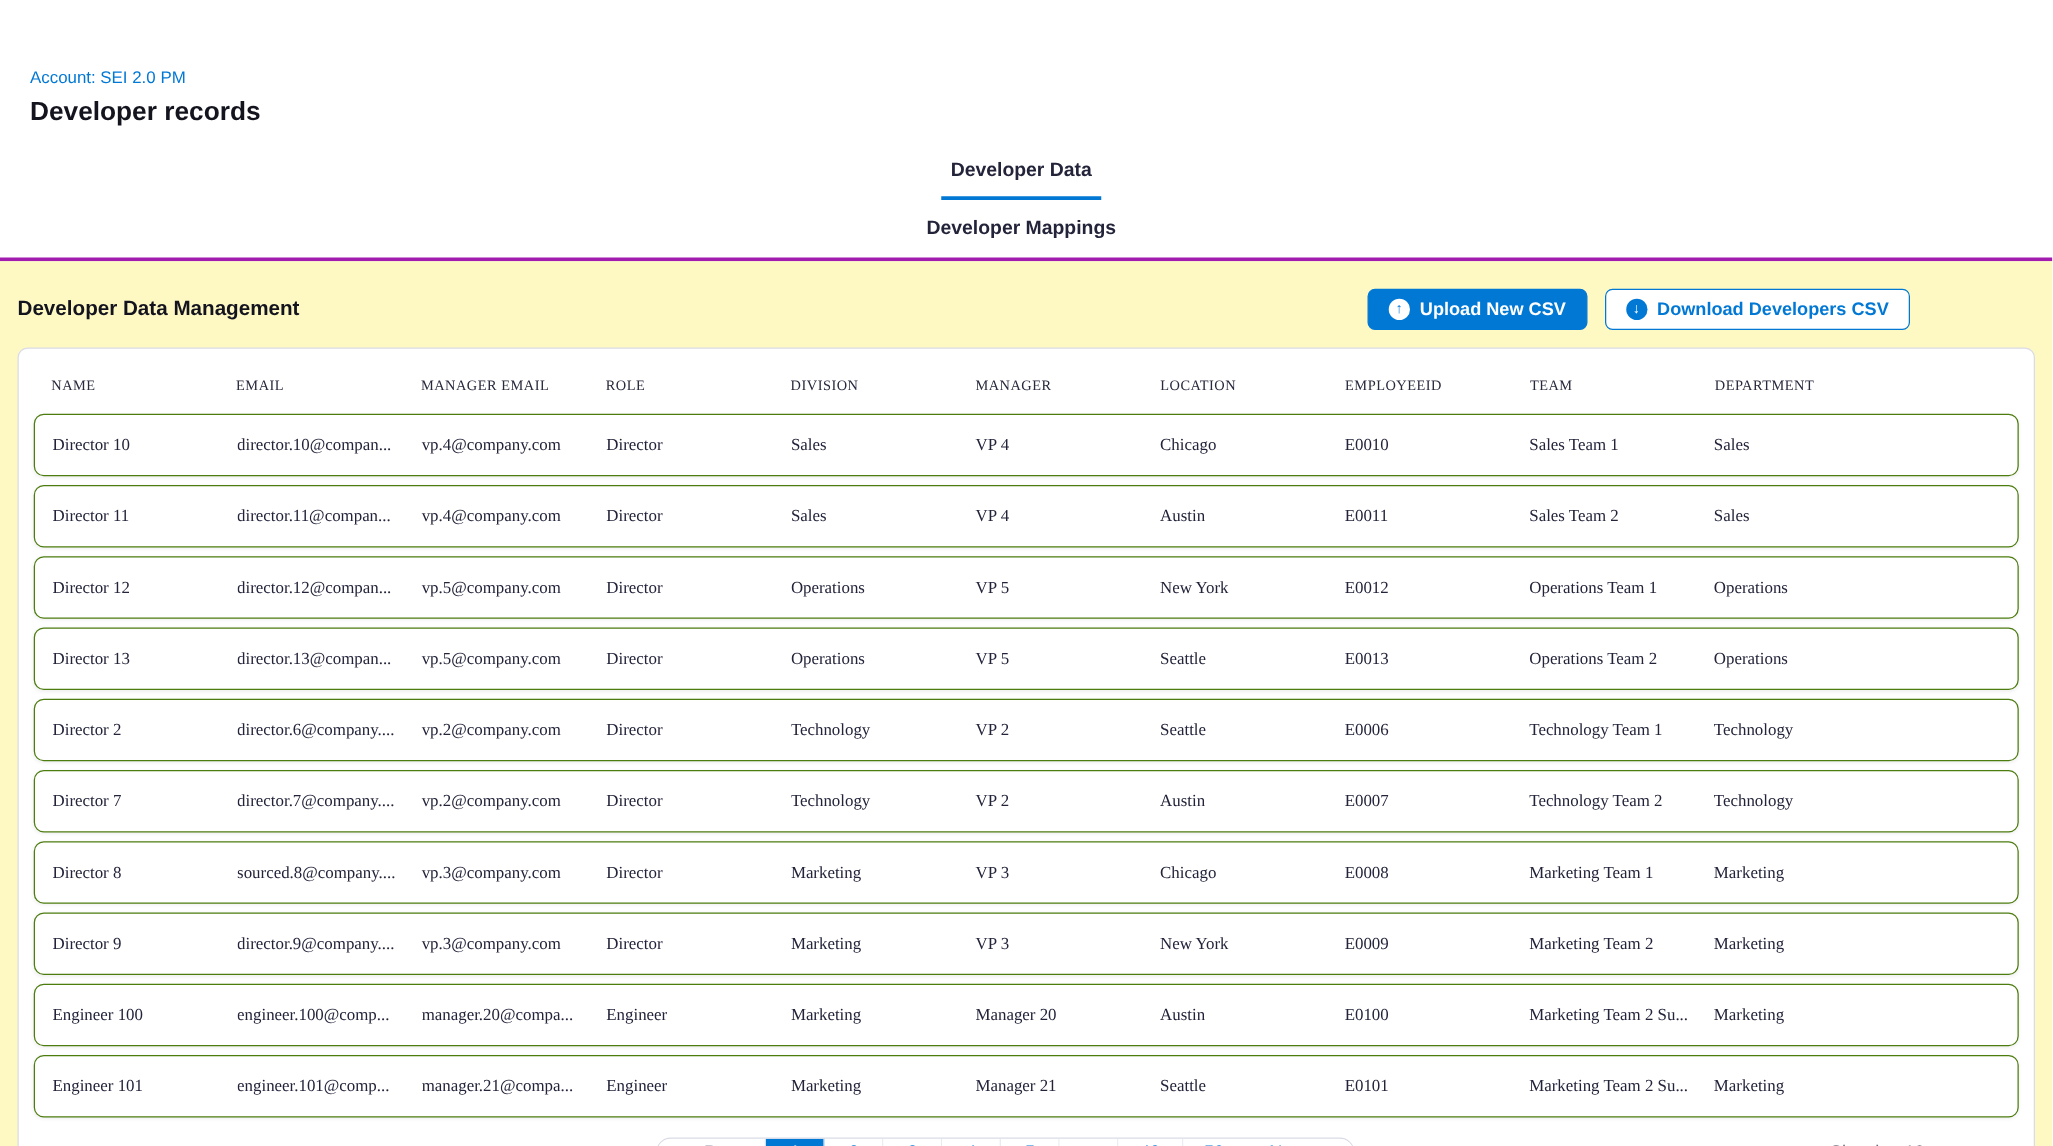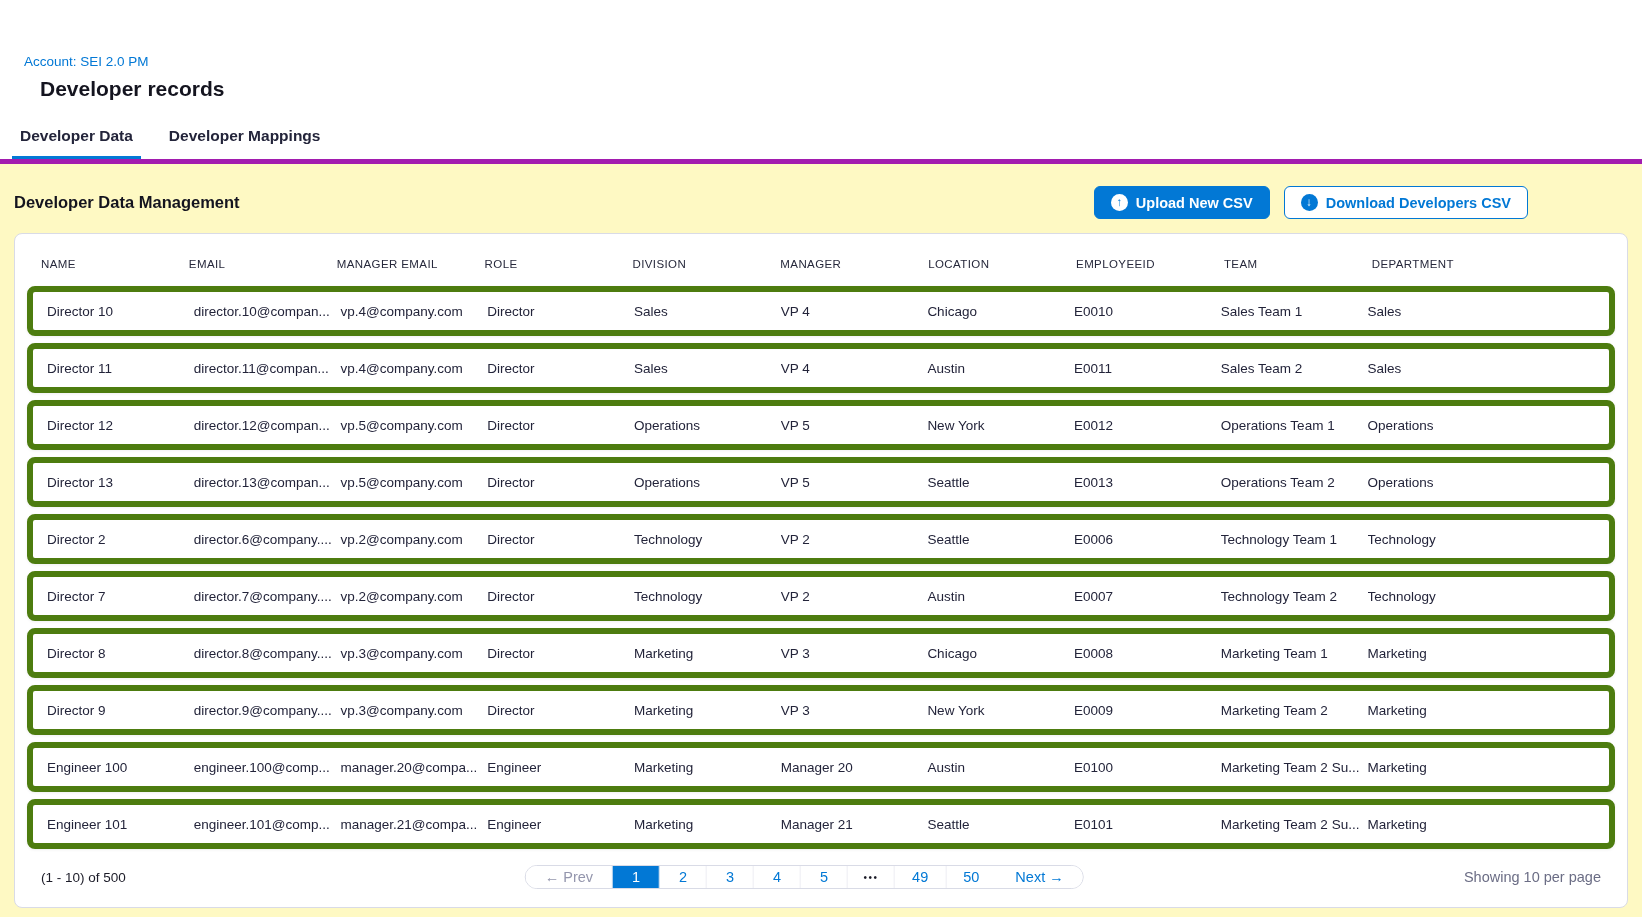--- a/index.html
+++ b/index.html
@@ -6,49 +6,49 @@
   html,body { background:#fff; }
   .page {
     width:1642px; height:917px; overflow:hidden;
     font-family:"Liberation Sans", sans-serif;
     color:#1c1c28; background:#fff; display:flex; flex-direction:column;
   }
 
   
   .top-header { padding:10px 24px 12px; background:#fff; }
   .account-link { color:#0278d5; font-size:13.5px; text-decoration:none; display:inline-block; cursor:pointer;margin-top:44px; }
-  .page-title { font-size:21px; font-weight:700; margin-top:7px; color:#14141f;margin-left:16px; }
+  .page-title { font-size:21px; font-weight:700; margin-top:7px; color:#14141f; }
   .header-divider { height:1px; background:#e4e5ec; width:100%; }
 
   
-  .tab-bar { display:flex; align-items:flex-end; padding:0 6px; background:#fff; border-bottom:5px solid #a21caf; }
+  .tab-bar { display:flex; align-items:center; padding:0 6px; background:#fff; border-bottom:3px solid #a21caf;flex-direction:column; }
   .tab { font-size:15.5px; font-weight:700; color:#23243a; padding:14px 8px 11px; margin:0 14px 0 6px; cursor:pointer; border-bottom:3px solid transparent; }
   .tab.active { border-bottom-color:#0278d5; }
 
   
   .content { flex:1; background:#fef9c3; padding:16px 14px 16px; display:flex; flex-direction:column; }
   .section-header { display:flex; align-items:center; justify-content:space-between; padding:6px 0 14px 0; }
   .section-titles { padding-left:0; }
   .section-title { font-size:16.5px; font-weight:700; color:#14141f; }
   .section-subtitle { font-size:13px; color:#4f5162; margin-top:5px; }
   .section-actions { display:flex; gap:14px; margin-right:100px; }
   .btn { display:inline-flex; align-items:center; gap:8px; height:33px; padding:0 16px; border-radius:6px; font-size:14.5px; font-weight:700; cursor:pointer; font-family:inherit; }
   .btn-upload { background:#0278d5; color:#fff; border:1px solid #0278d5; }
   .btn-download { background:#fff; color:#0278d5; border:1px solid #0278d5; }
   .icon-circle { width:17px; height:17px; border-radius:50%; display:inline-flex; align-items:center; justify-content:center; font-size:11.5px; font-weight:700; line-height:1; }
   .btn-upload .icon-circle { background:#fff; color:#0278d5; }
   .btn-download .icon-circle { background:#0278d5; color:#fff; }
 
   
   .table-card { background:#fff; border:1px solid #d9dbe6; border-radius:8px; flex:1; padding:10px 12px 0; display:flex; flex-direction:column; }
-  .grid-row { display:grid; grid-template-columns:repeat(9, 1fr) 1.55fr; align-items:center; }
+  .grid-row { display:grid; grid-template-columns:repeat(9, 1fr) 1.55fr; align-items:center;font-family:Liberation Serif, serif; }
   .thead { padding:14px 14px 16px; }
   .th { font-size:11.5px; letter-spacing:.4px; color:#27293c; font-weight:500; text-transform:uppercase; }
   .rows { display:flex; flex-direction:column; gap:7px; }
-  .row-card { background:#fff; border:6px solid #4d7c0f; border-radius:8px; height:50px; padding:0 14px;
+  .row-card { background:#fff; border:1px solid #4d7c0f; border-radius:8px; height:50px; padding:0 14px;
               box-shadow:0 1px 3px rgba(40,41,61,.07); cursor:pointer; }
   .td { font-size:13.5px; color:#23243a; white-space:nowrap; overflow:hidden; }
 
   
   .table-footer { display:flex; align-items:center; padding:20px 14px 22px; position:relative; }
   .range-label { font-size:13.5px; font-weight:400; color:#1c1c28; flex:0 0 auto; }
   .pager-wrap { position:absolute; left:50%; transform:translateX(-53%); }
   .pager { display:inline-flex; align-items:stretch; border:1px solid #d9dbe6; border-radius:20px; overflow:hidden; background:#fff; height:24px; }
   .pager button { font-family:inherit; border:none; border-right:1px solid #e9eaf0; background:#fff; color:#0278d5; font-size:14.5px; padding:0 17px; cursor:pointer; min-width:47px; }
   .pager button:last-child { border-right:none; }
@@ -173,21 +173,21 @@
             <div class="td">Director</div>
             <div class="td">Technology</div>
             <div class="td">VP 2</div>
             <div class="td">Austin</div>
             <div class="td">E0007</div>
             <div class="td">Technology Team 2</div>
             <div class="td">Technology</div>
           </div>
           <div class="grid-row row-card">
             <div class="td">Director 8</div>
-            <div class="td">director.8@company....</div>
+            <div class="td">sourced.8@company....</div>
             <div class="td">vp.3@company.com</div>
             <div class="td">Director</div>
             <div class="td">Marketing</div>
             <div class="td">VP 3</div>
             <div class="td">Chicago</div>
             <div class="td">E0008</div>
             <div class="td">Marketing Team 1</div>
             <div class="td">Marketing</div>
           </div>
           <div class="grid-row row-card">

